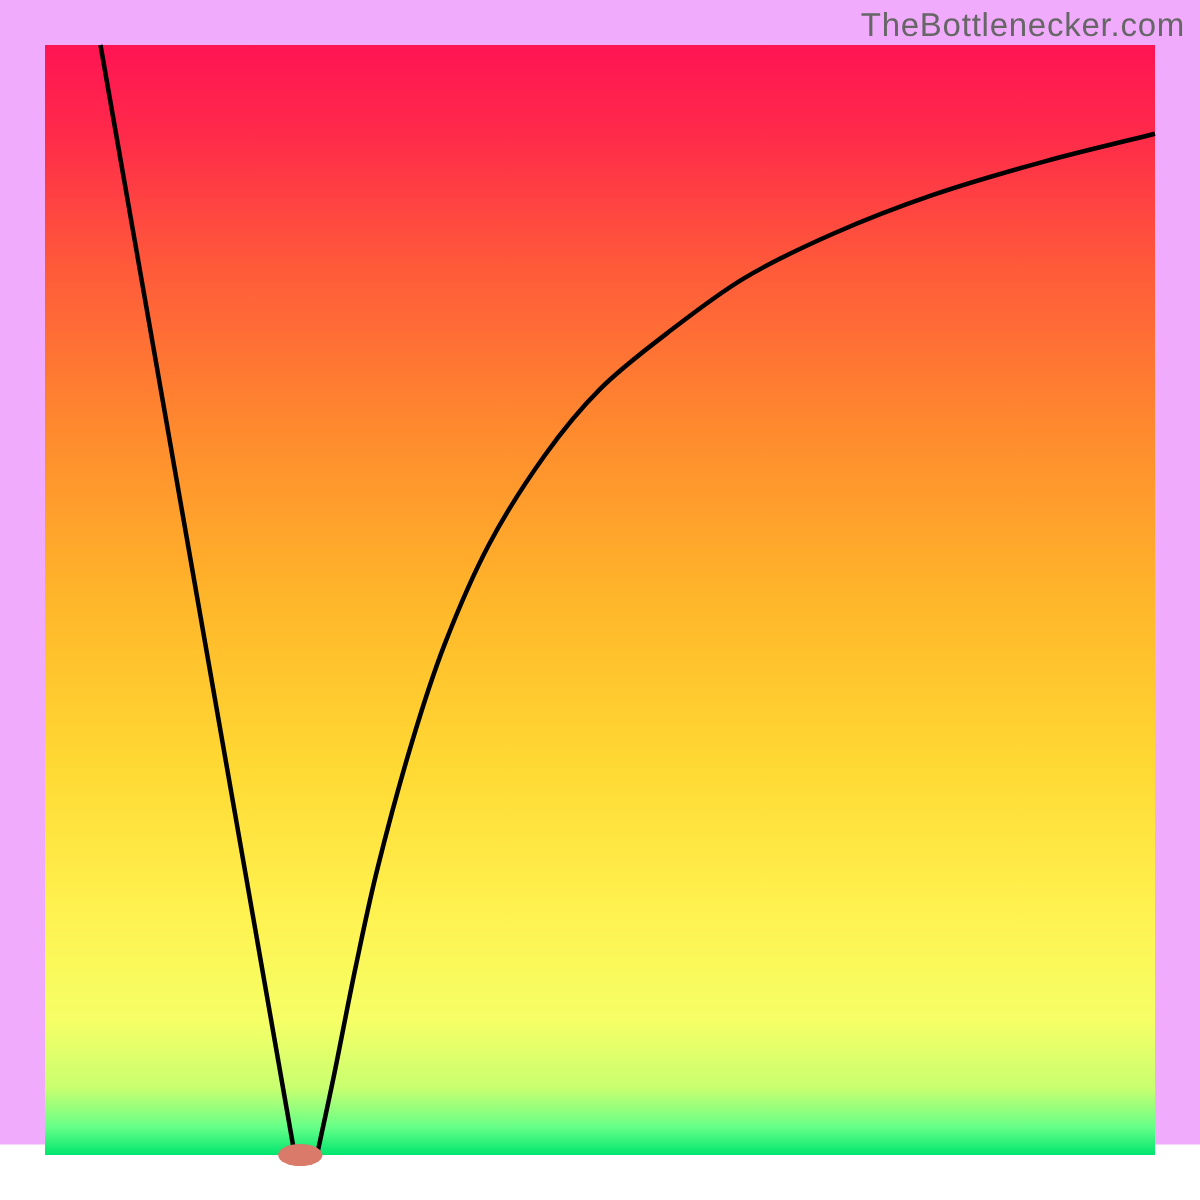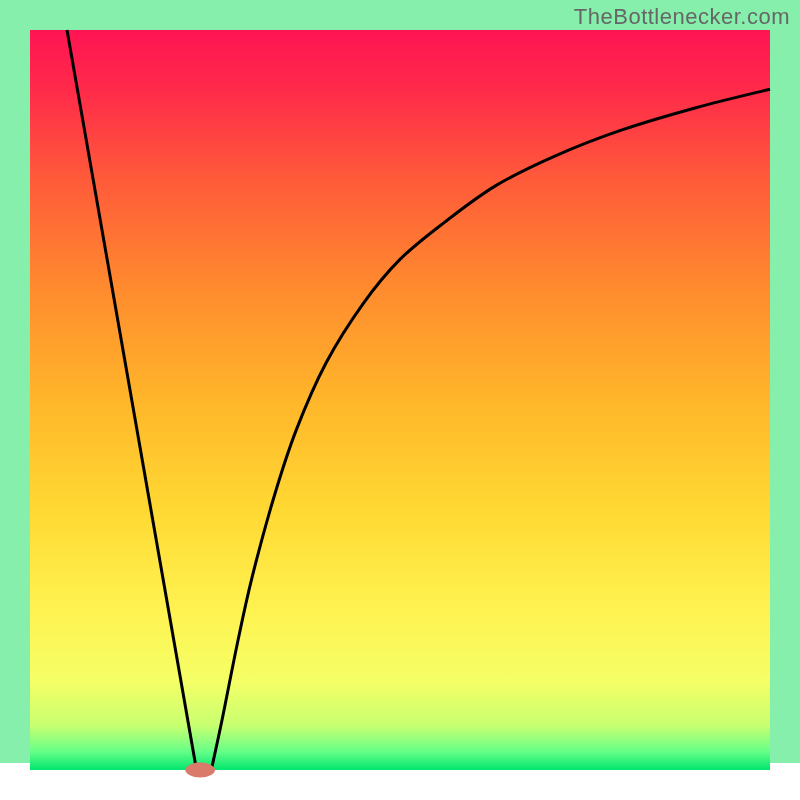--- a/index.html
+++ b/index.html
@@ -6,21 +6,21 @@
     margin: 0;
     padding: 0;
     width: 800px;
     height: 800px;
     overflow: hidden;
     font-family: Arial, Helvetica, sans-serif;
   }
   .outer {
     width: 800px;
     height: 763px;
-    background: #86efac;
+    background: #f0abfc;
     position: relative;
   }
   .watermark {
     position: absolute;
     top: 4px;
     right: 10px;
     color: #666;
     font-size: 22px;
     font-weight: 500;
     letter-spacing: 0.5px;

